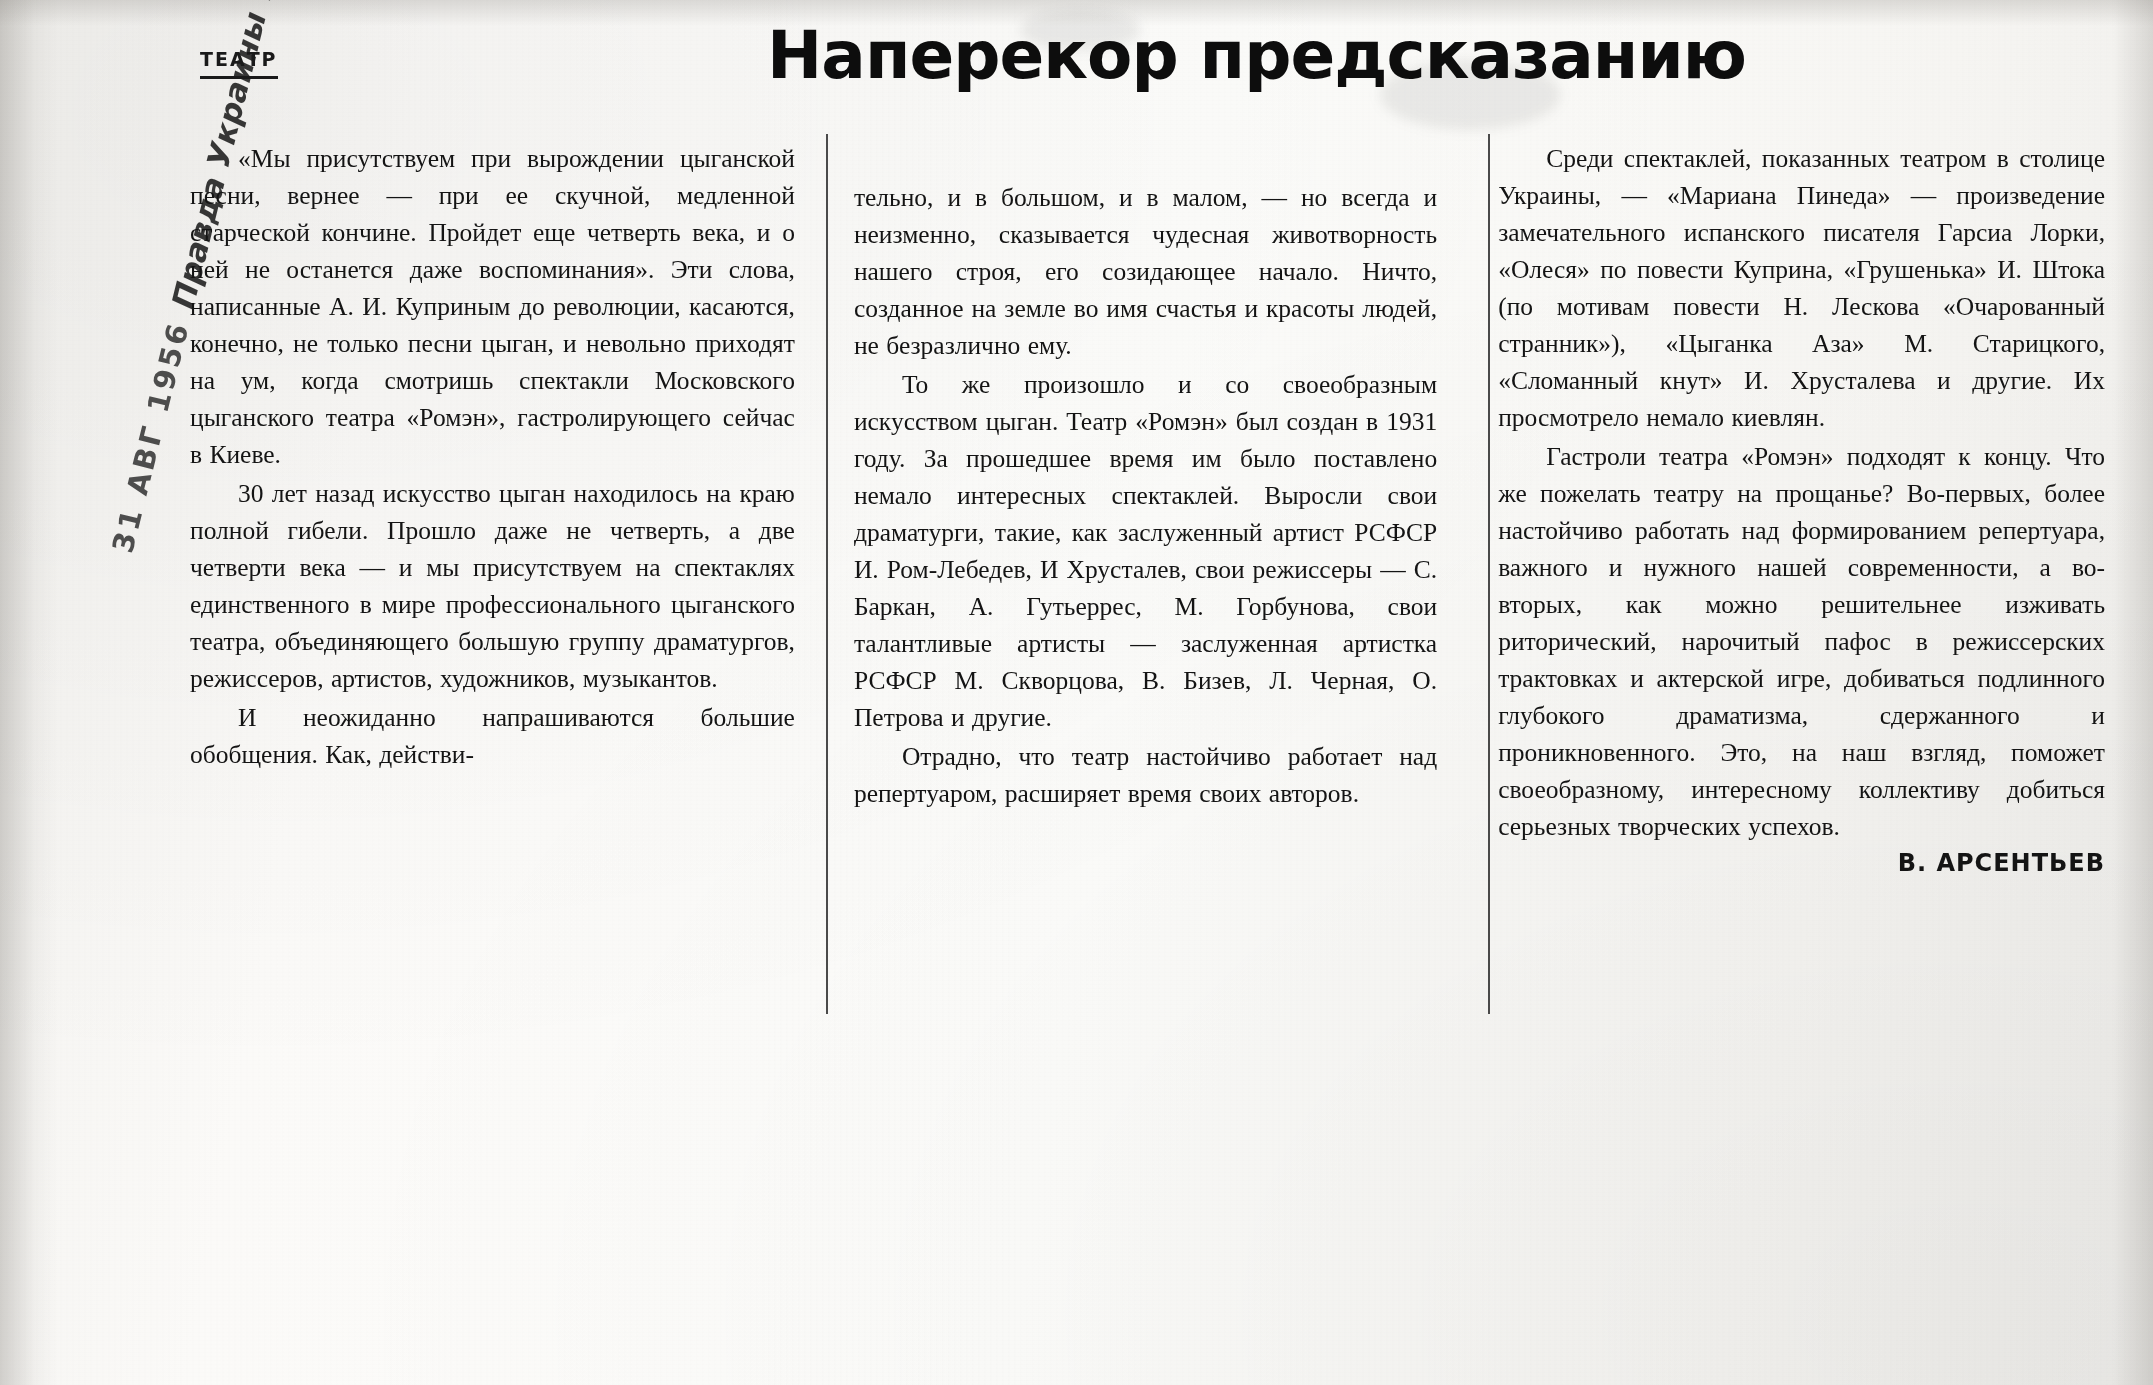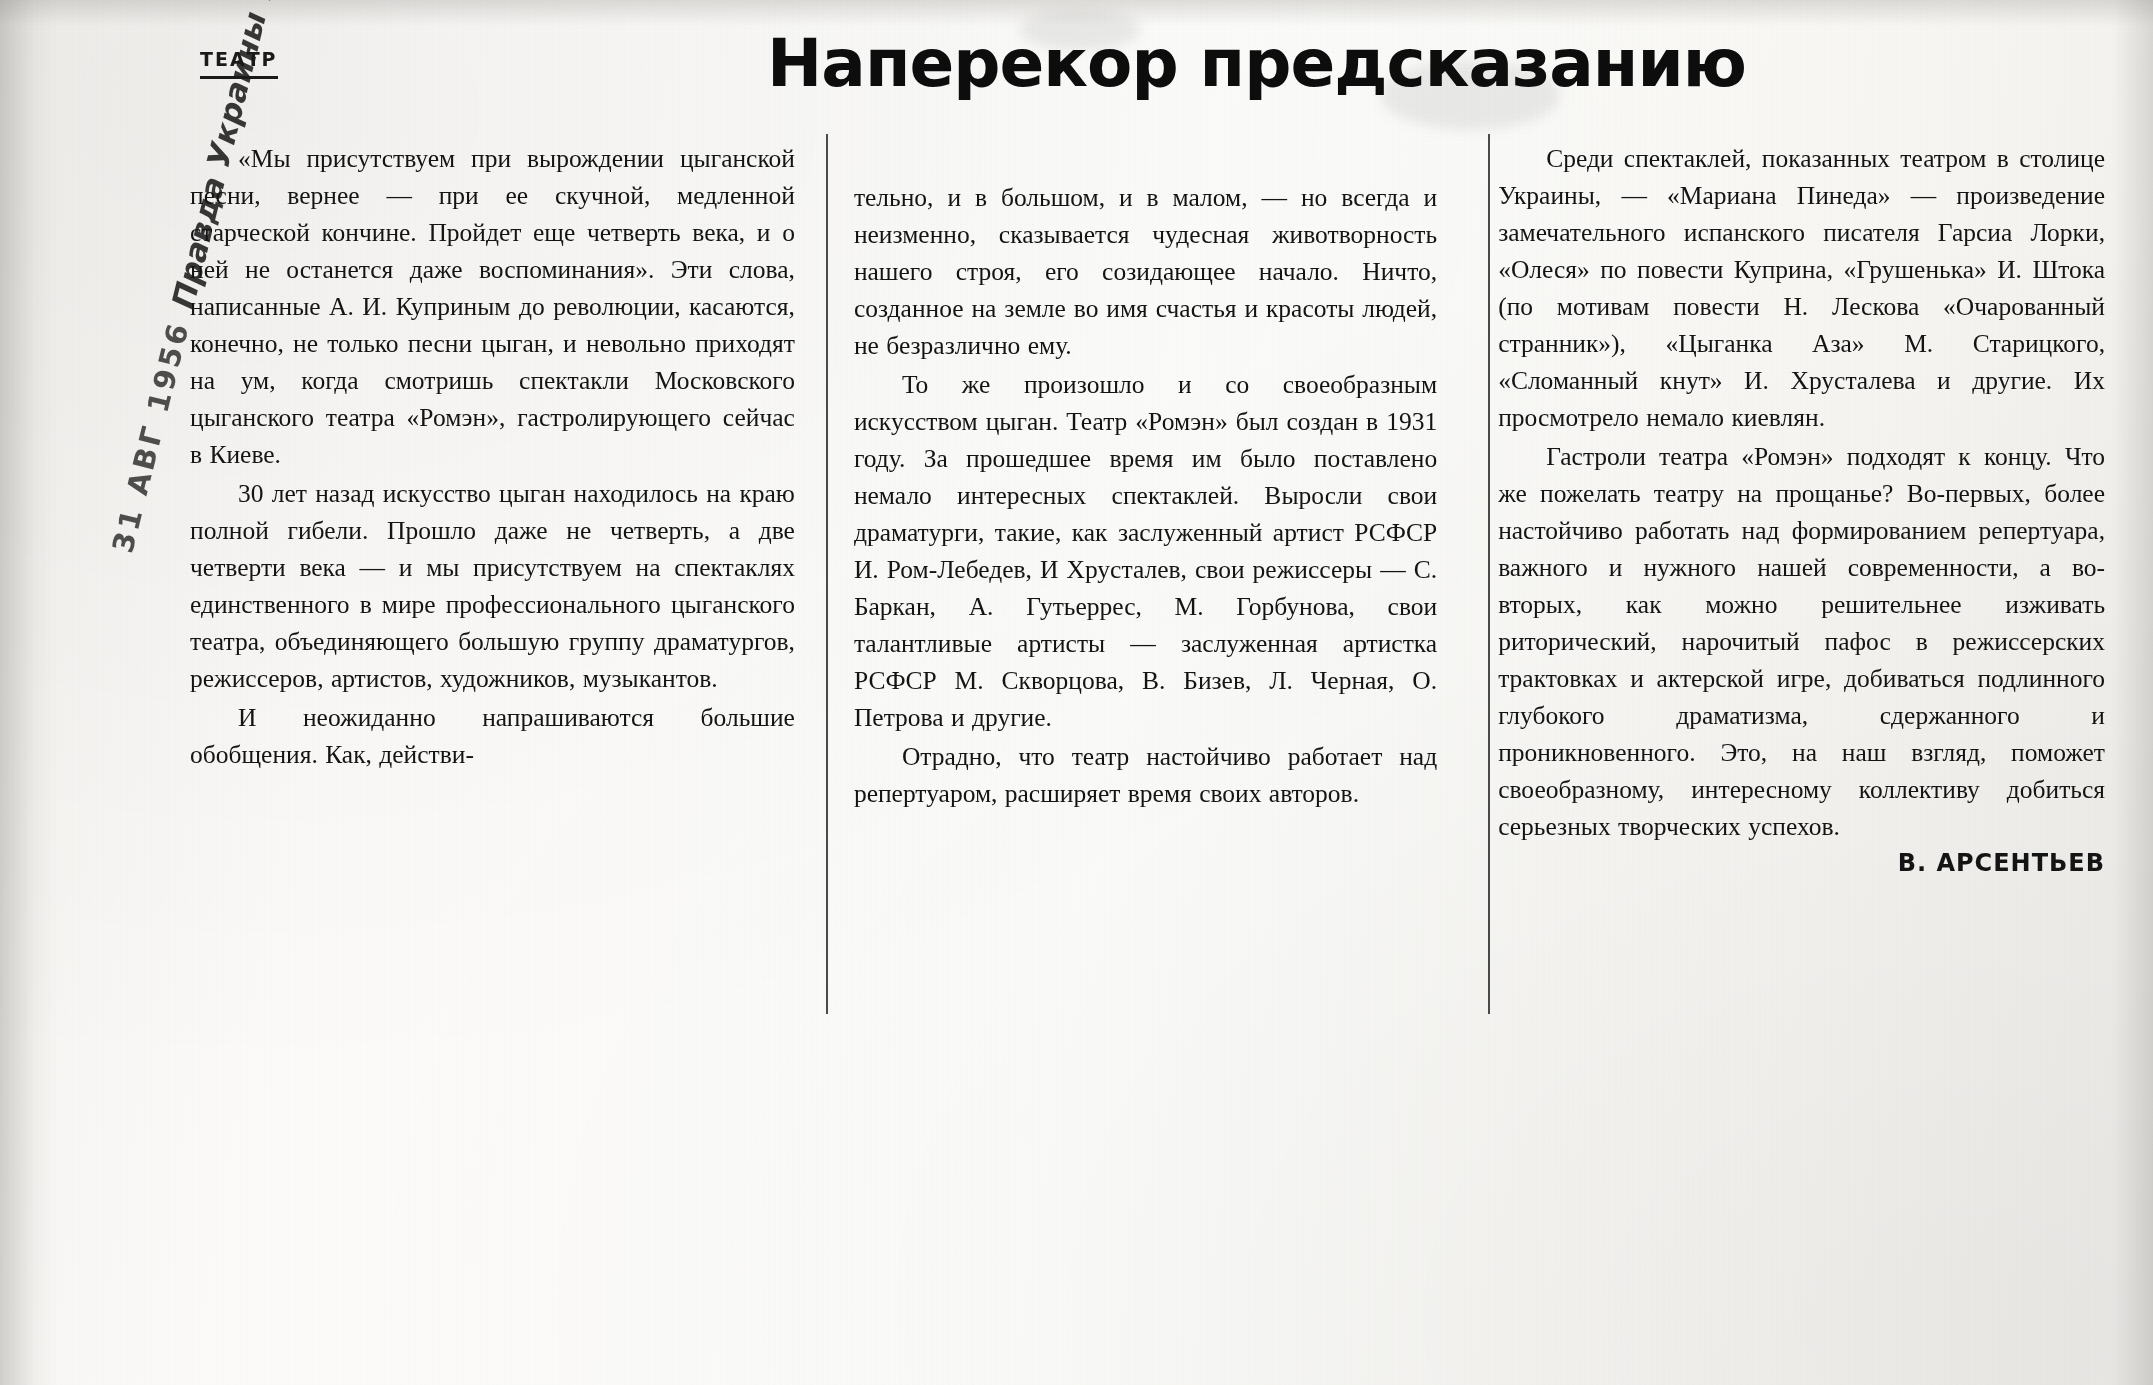--- a/index.html
+++ b/index.html
@@ -118,21 +118,20 @@
     top: 0;
     right: 0;
     text-align: center;
     font-family: "DejaVu Sans", sans-serif;
     font-weight: bold;
     font-size: 66px;
     line-height: 1.02;
     letter-spacing: -1px;
     color: #0d0d0d;
     white-space: nowrap;
-    margin-top: 8px;
   }
 
   
   .columns {
     position: absolute;
     left: 190px;
     top: 140px;
     right: 48px;
     bottom: 20px;
     display: flex;

